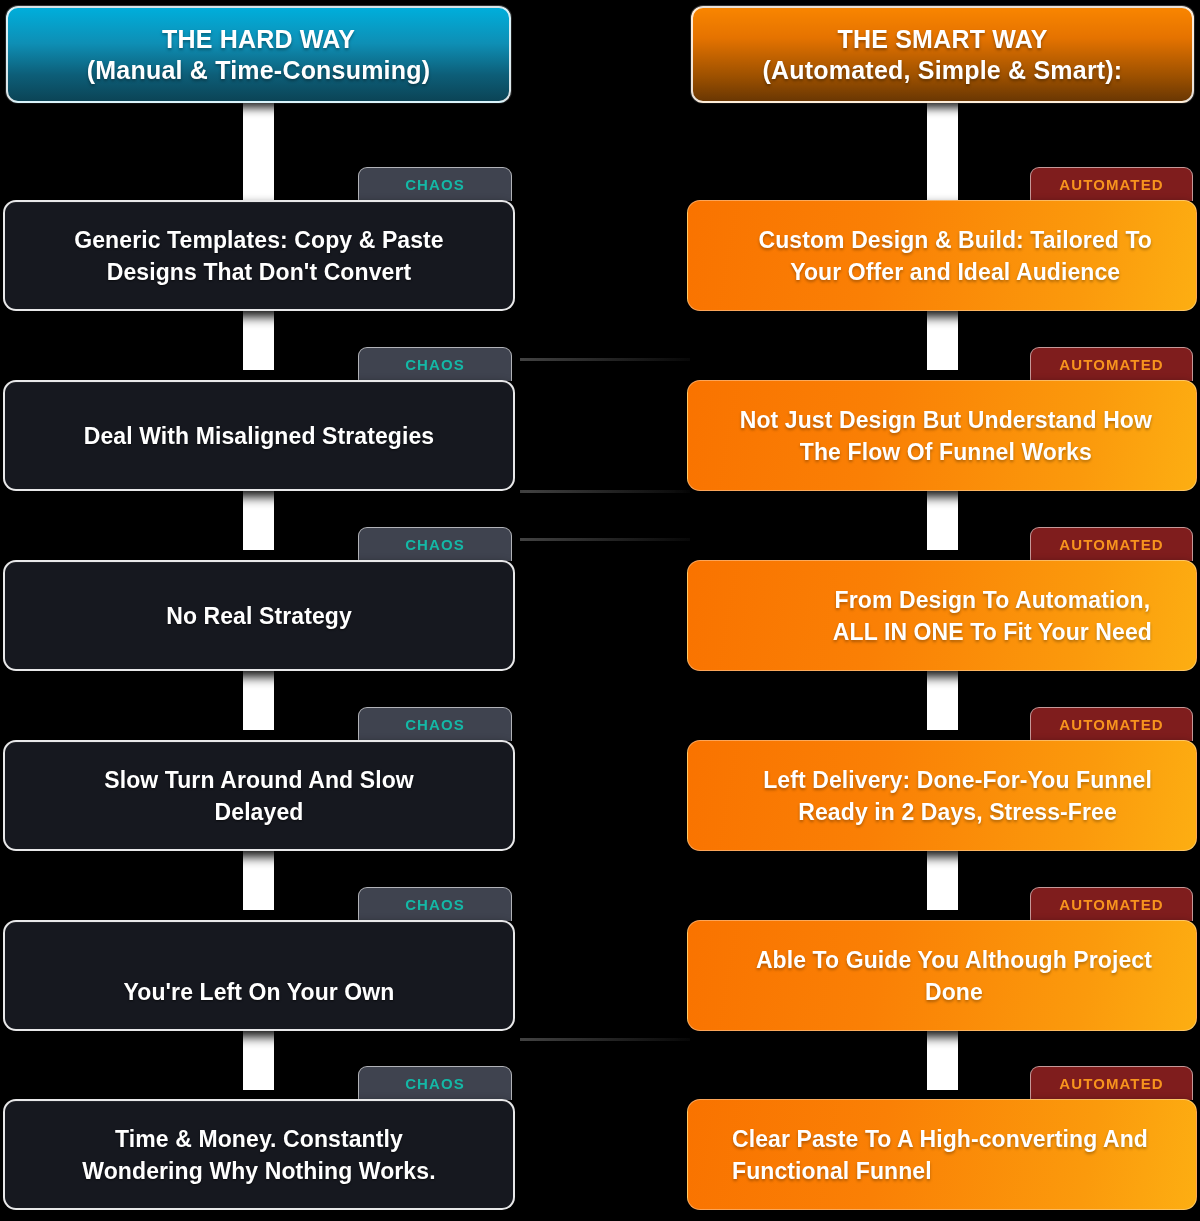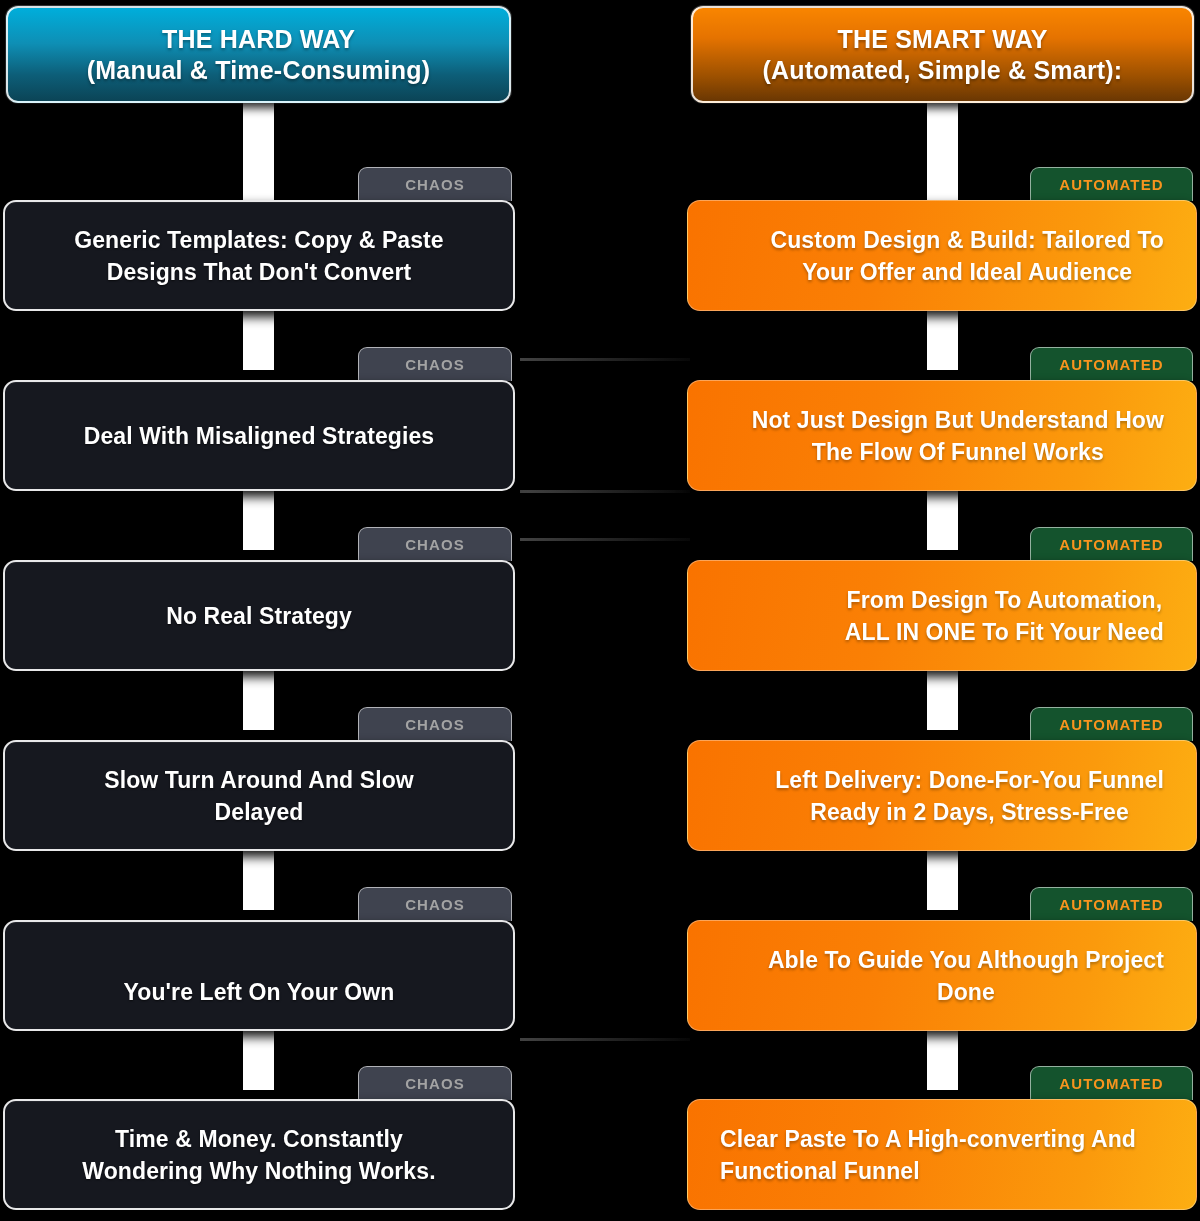--- a/index.html
+++ b/index.html
@@ -94,44 +94,44 @@
     font-size: 15px;
     font-weight: 700;
     letter-spacing: 1.1px;
     z-index: 2;
     box-shadow: 0 3px 7px rgba(0,0,0,0.9);
   }
   .column.left .badge {
     left: 358px;
     width: 154px;
     background: #3f434f;
-    color: #a3a3a3;
+    color: #14b8a6;
     border: 1px solid rgba(255,255,255,0.6);
     border-bottom: none;
   }
   .column.right .badge {
     left: 345px;
     width: 163px;
-    background: #14532d;
+    background: #7f1d1d;
     color: #f7941e;
     border: 1px solid rgba(255,255,255,0.55);
     border-bottom: none;
   }
 
   
   .card {
     position: absolute;
     top: 33px;
     height: 111px;
     border-radius: 13px;
     display: flex;
     align-items: center;
     justify-content: center;
     text-align: center;
-    padding: 6px 32px;
+    padding: 6px 44px;
     z-index: 3;
     box-shadow: 0 6px 11px rgba(0,0,0,0.92);
   }
   .column.left .card {
     left: 3px;
     width: 512px;
     background: #16181f;
     border: 2px solid rgba(255,255,255,0.9);
     box-shadow: 0 6px 11px rgba(0,0,0,0.92), inset 0 1px 0 rgba(255,255,255,0.06);
   }

